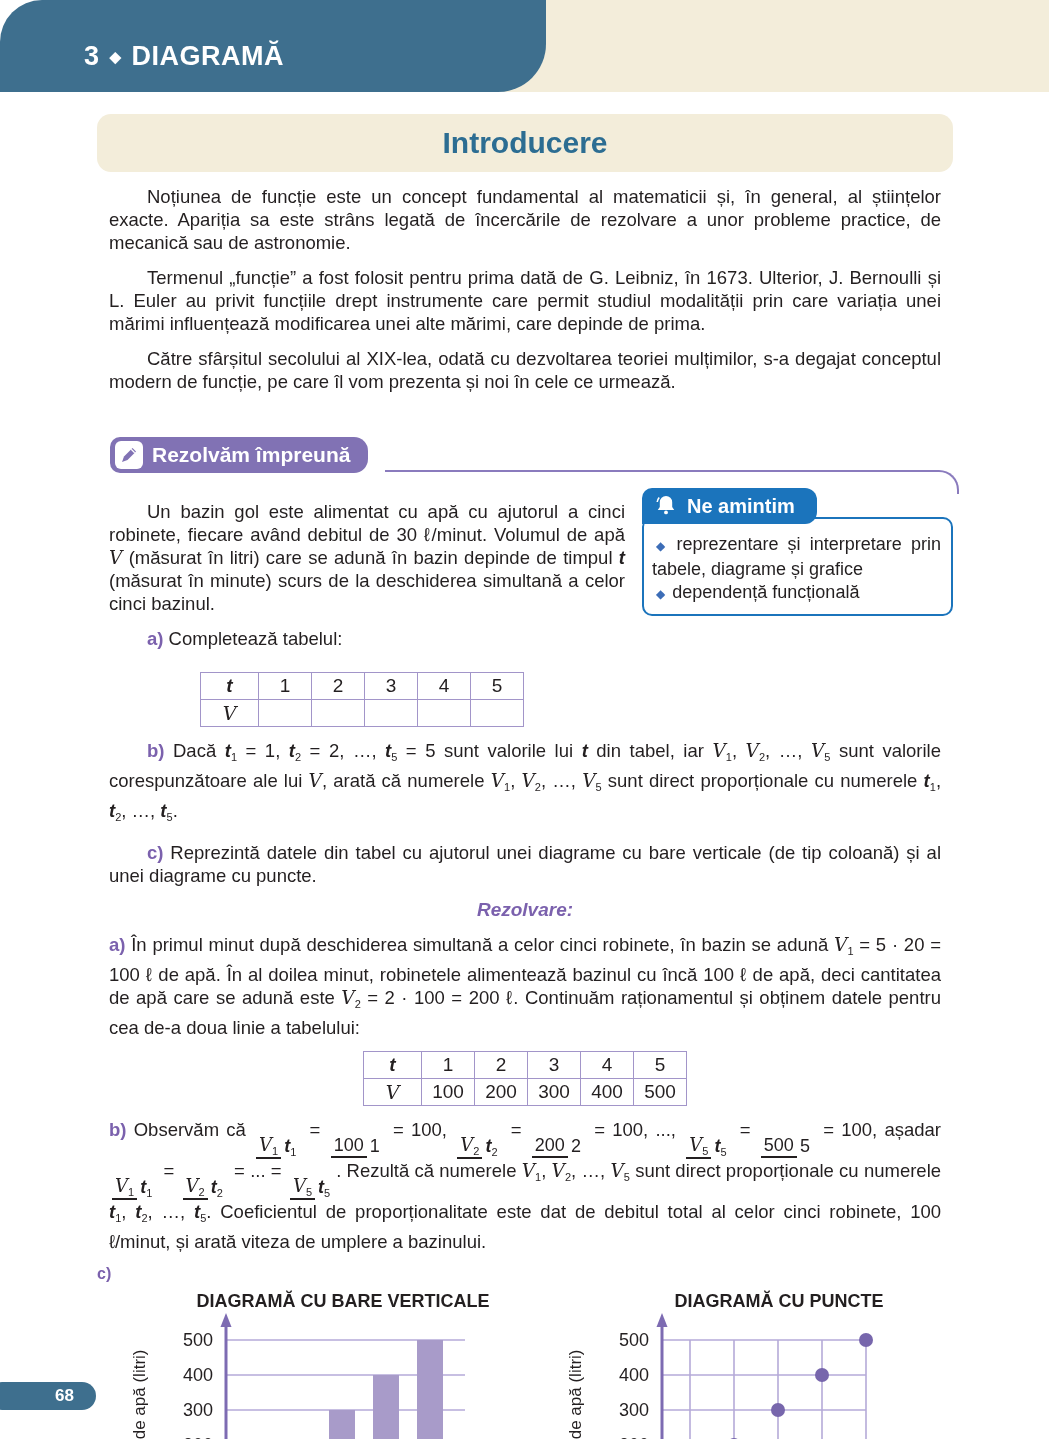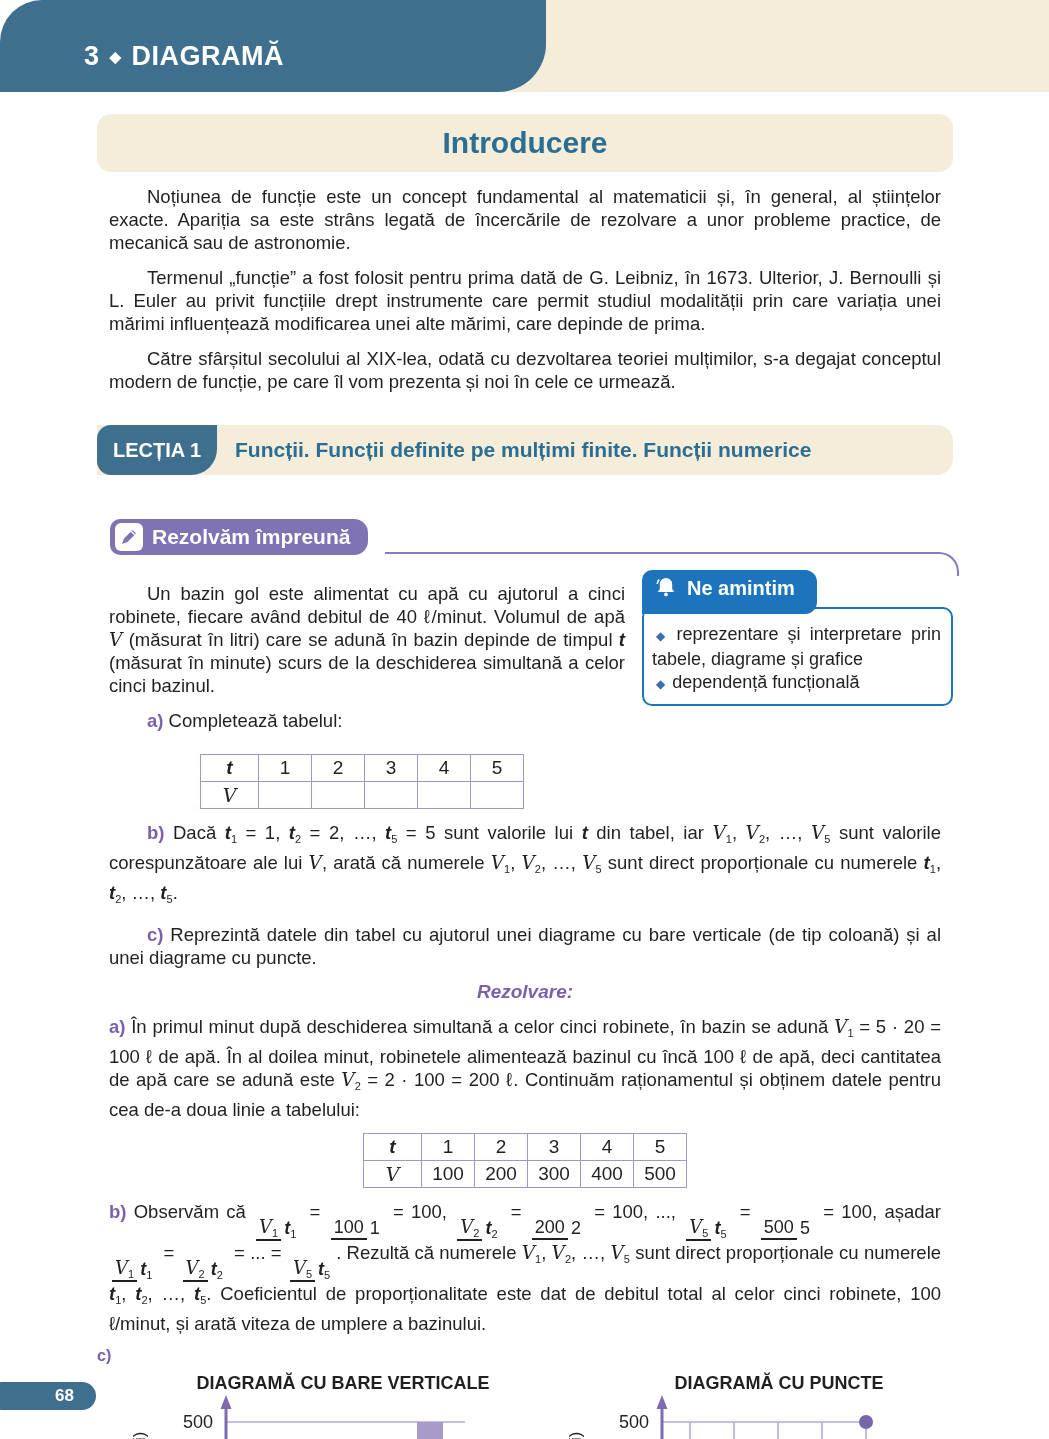--- a/index.html
+++ b/index.html
@@ -33,21 +33,21 @@
         border-radius:10px 14px 14px 10px;font-weight:bold;font-size:21px;z-index:2;}
   .icon-box{width:28px;height:28px;background:#fff;border-radius:6px;display:flex;align-items:center;justify-content:center;}
   .panel-line{position:absolute;left:288px;top:33px;width:572px;height:22px;
         border-top:2.5px solid #8a7bbd;border-right:2.5px solid #8a7bbd;border-top-right-radius:20px;}
   
   .two-col{display:flex;margin-top:15px;}
   .col-left{width:540px;flex:0 0 auto;}
   .col-right{width:311px;margin-left:auto;flex:0 0 auto;}
   .item-line{margin-top:2px;}
   .nb-head{position:relative;z-index:2;display:inline-flex;align-items:center;gap:9px;height:36px;
-        background:#1b74bc;color:#fff;font-weight:bold;font-size:20px;padding:0 22px 8px 12px;
+        background:#1b74bc;color:#fff;font-weight:bold;font-size:20px;padding:0 22px 0 12px;
         border-radius:10px 12px 12px 0;}
   .nb-body{margin-top:-7px;background:#fff;border:2.5px solid #1b74bc;border-radius:10px;
         padding:14px 10px 8px 8px;font-size:18px;line-height:23px;text-align:justify;}
   .nb-item{margin:0;}
   .nb-item .diamond{color:#3c6db7;font-size:12px;padding:0 7px 0 4px;}
   
   table.vals{border-collapse:collapse;}
   table.vals td{border:1.7px solid #a295c9;width:52px;height:26px;text-align:center;
         font-size:19px;padding:0;}
   table.vals td.lab{width:57px;}
@@ -97,41 +97,37 @@
     <div class="intro-box">
       <span class="t">Introducere</span>
     </div>
 
     <div class="intro-text txt">
       <p><span>Noțiunea de funcție este un concept fundamental al matematicii și, în general, al științelor exacte. Apariția sa este strâns legată de încercările de rezolvare a unor probleme practice, de mecanică sau de astronomie.</span></p>
       <p><span>Termenul „funcție” a fost folosit pentru prima dată de </span><span class="b">G. Leibniz</span><span>, în 1673. Ulterior, </span><span class="b">J. Bernoulli</span><span> și </span><span class="b">L. Euler</span><span> au privit funcțiile drept instrumente care permit studiul modalității prin care variația unei mărimi influențează modificarea unei alte mărimi, care depinde de prima.</span></p>
       <p><span>Către sfârșitul secolului al XIX-lea, odată cu dezvoltarea teoriei mulțimilor, s-a degajat conceptul modern de funcție, pe care îl vom prezenta și noi în cele ce urmează.</span></p>
     </div>
 
-    <div class="lesson-banner">
-      <div class="lesson-badge">LECȚIA 1</div>
-      <div class="lesson-title">Funcții. Funcții definite pe mulțimi finite. Funcții numerice</div>
-    </div>
 
     <div class="solve-wrap">
       <div class="solve-header">
         <span class="icon-box">
           <svg width="20" height="20" viewBox="0 0 20 20">
             <path d="M3 17 L5 11.5 L13.5 3 L17 6.5 L8.5 15 L3 17 Z" fill="#8172b4"></path>
             <path d="M12.2 4.3 L15.7 7.8" stroke="#fff" stroke-width="1.3"></path>
           </svg>
         </span>
         <span>Rezolvăm împreună</span>
       </div>
       <div class="panel-line"></div>
     </div>
 
     <div class="two-col">
       <div class="col-left txt">
-        <p><span>Un bazin gol este alimentat cu apă cu ajutorul a cinci robinete, fiecare având debitul de 40 ℓ/minut. Volumul de apă </span><span class="sv">V</span><span> (măsurat în litri) care se adună în bazin depinde de timpul </span><span class="bi">t</span><span> (măsurat în minute) scurs de la deschiderea simultană a celor cinci bazinul.</span></p>
+        <p><span>Un bazin gol este alimentat cu apă cu ajutorul a cinci robinete, fiecare având debitul de 30 ℓ/minut. Volumul de apă </span><span class="sv">V</span><span> (măsurat în litri) care se adună în bazin depinde de timpul </span><span class="bi">t</span><span> (măsurat în minute) scurs de la deschiderea simultană a celor cinci bazinul.</span></p>
         <p class="item-line"><span class="pl">a)</span><span> Completează tabelul:</span></p>
       </div>
       <div class="col-right">
         <div class="nb-head">
           <span>
             <svg width="24" height="24" viewBox="0 0 24 24">
               <path d="M12 4 a6.2 6.2 0 0 1 6.2 6.2 V15 l2 3 H3.8 l2-3 V10.2 A6.2 6.2 0 0 1 12 4 Z" fill="#fff"></path>
               <circle cx="12" cy="20.4" r="1.9" fill="#fff"></circle>
               <path d="M5.2 5.5 A8.5 8.5 0 0 0 3.2 10" stroke="#fff" stroke-width="1.6" fill="none"></path>
             </svg>

